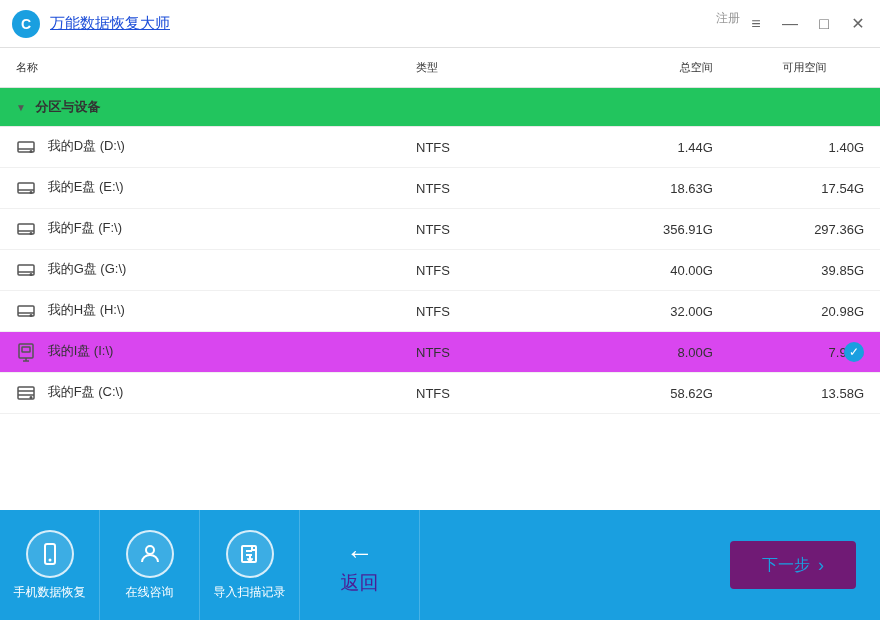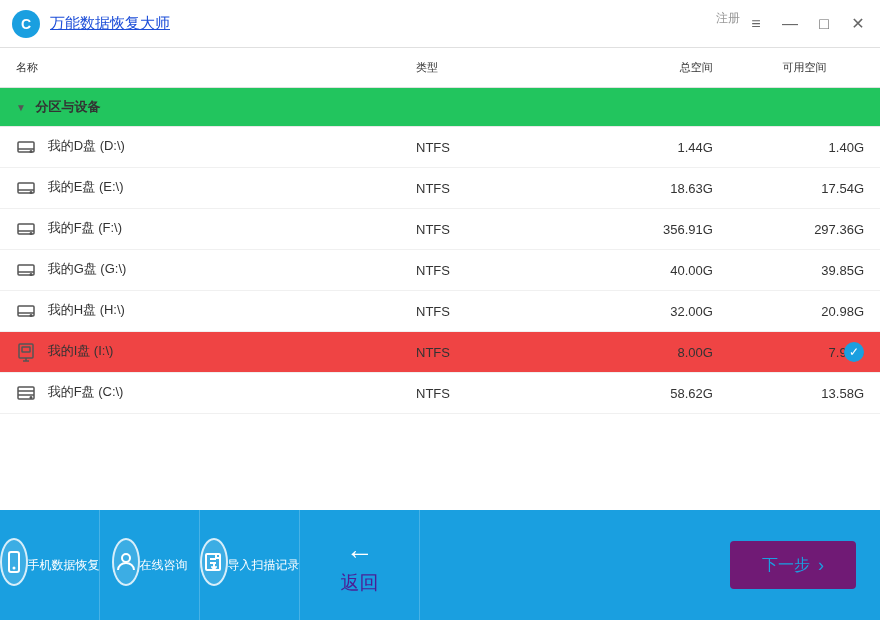--- a/index.html
+++ b/index.html
@@ -120,21 +120,21 @@
       display: inline-block;
       margin-right: 6px;
       font-size: 10px;
       color: #555;
     }
 
     tbody tr.data-row {
       border-bottom: 1px solid #f0f0f0;
       cursor: pointer;
     }
-    tbody tr.data-row.selected { background: #ef4444; padding-left: 48px; }
+    tbody tr.data-row.selected { background: #d946ef; padding-left: 48px; }
 
     tbody tr.data-row td {
       padding: 10px 16px;
       color: #333;
       font-size: 13px;
     }
     tbody tr.data-row td:nth-child(3) { text-align: right; }
     tbody tr.data-row td:nth-child(4) { text-align: right; position: relative; }
 
     .drive-icon {
@@ -177,21 +177,21 @@
     .toolbar-left {
       display: flex;
       align-items: center;
       height: 100%;
       flex: 0 0 auto;
     }
 
     .toolbar-btn {
       width: 100px;
       display: flex;
-      flex-direction: row;
+      flex-direction: column;
       align-items: center;
       justify-content: center;
       height: 100%;
       cursor: pointer;
       color: #fff;
       padding: 16px 16px;
       border-right: 1px solid rgba(255,255,255,0.2);
     }
 
     .toolbar-btn-icon {

